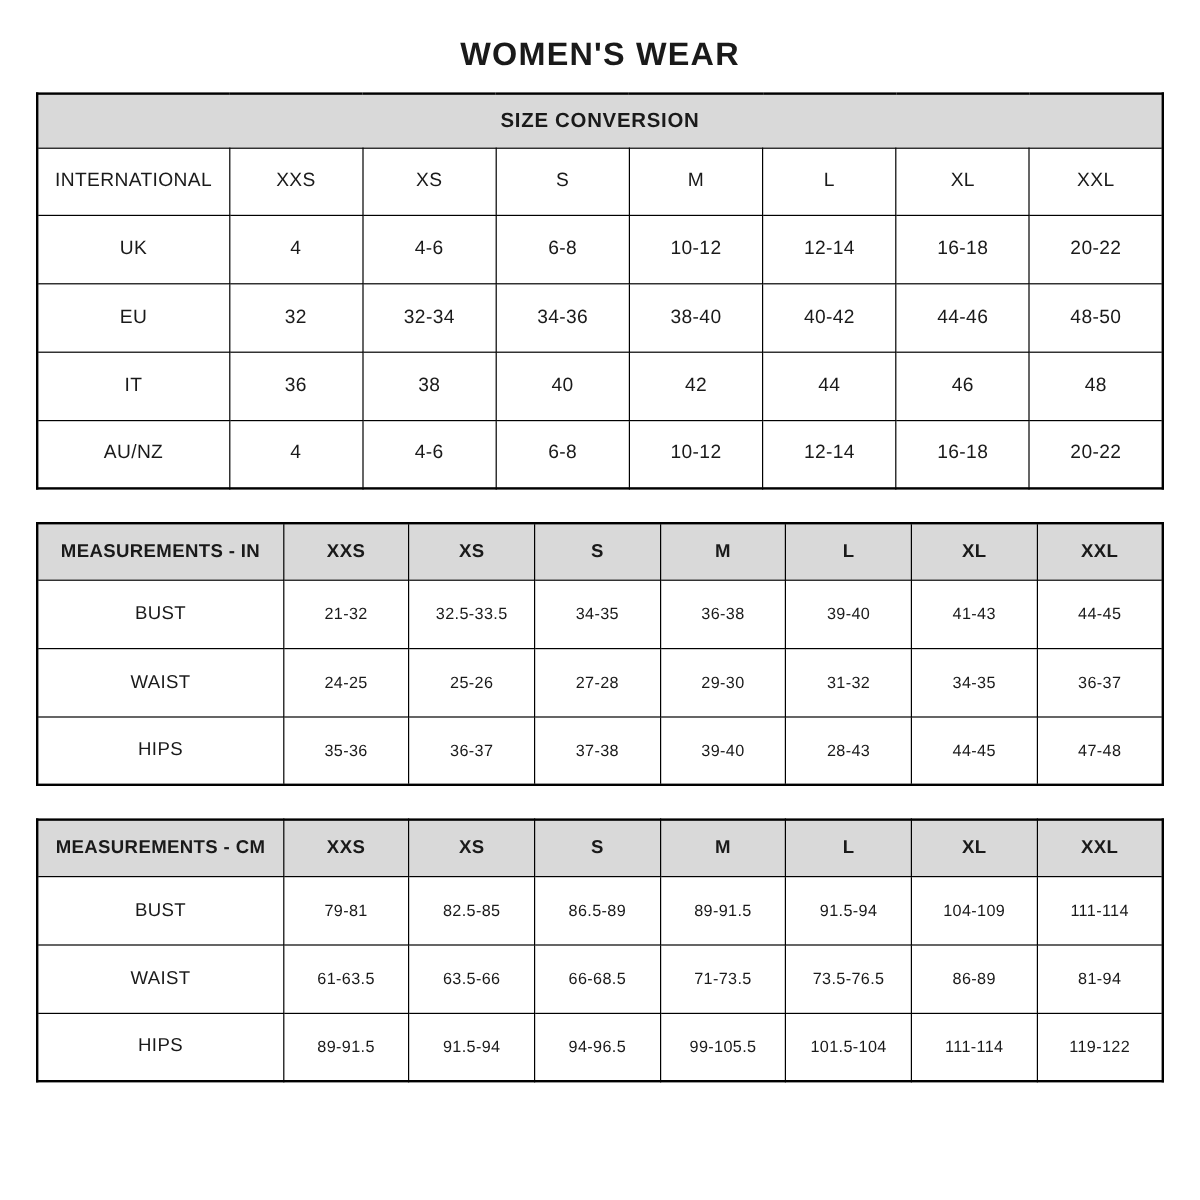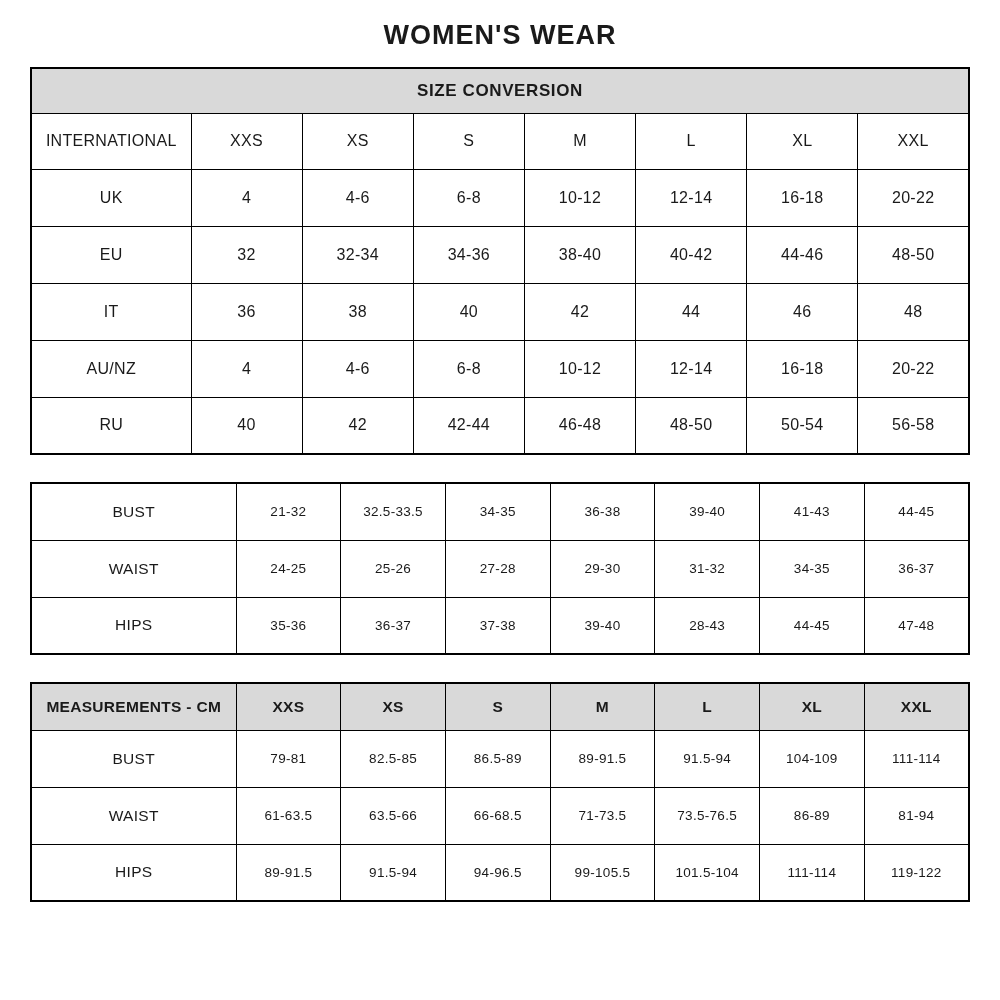--- a/index.html
+++ b/index.html
@@ -10,21 +10,21 @@
     font-family: "Liberation Sans", "DejaVu Sans", sans-serif;
     color: #1a1a1a;
     width: 1000px;
   }
   .page { width: 1000px; height: 1000px; padding: 12px 30px 20px; overflow: hidden; }
   .page-title {
     text-align: center;
     font-weight: bold;
     font-size: 27px;
     letter-spacing: 1px;
-    margin: 8px 0 16px;
+    margin: 18px 0 16px;
   }
   table.tbl {
     border-collapse: collapse;
     width: 940px;
     table-layout: fixed;
     margin: 0 0 27px 0;
     border: 2px solid var(--border);
   }
   .tbl td {
     border: 1.5px solid var(--border);
@@ -115,39 +115,39 @@
       <tr class="data-row">
         <td class="lbl">AU/NZ</td>
         <td>4</td>
         <td>4-6</td>
         <td>6-8</td>
         <td>10-12</td>
         <td>12-14</td>
         <td>16-18</td>
         <td>20-22</td>
       </tr>
-      <tr class="data-row">
-        <td class="lbl">RU</td>
-        <td>40</td>
-        <td>42</td>
-        <td>42-44</td>
-        <td>46-48</td>
-        <td>48-50</td>
-        <td>50-54</td>
-        <td>56-58</td>
-      </tr>
     </tbody>
   </table>
 
   <table class="tbl tm">
     <colgroup>
         <col class="c-label">
         <col span="7">
       </colgroup>
     <tbody>
+      <tr class="head-row">
+        <td class="lbl">MEASUREMENTS - IN</td>
+        <td>XXS</td>
+        <td>XS</td>
+        <td>S</td>
+        <td>M</td>
+        <td>L</td>
+        <td>XL</td>
+        <td>XXL</td>
+      </tr>
       <tr class="data-row">
         <td class="lbl">BUST</td>
         <td>21-32</td>
         <td>32.5-33.5</td>
         <td>34-35</td>
         <td>36-38</td>
         <td>39-40</td>
         <td>41-43</td>
         <td>44-45</td>
       </tr>

